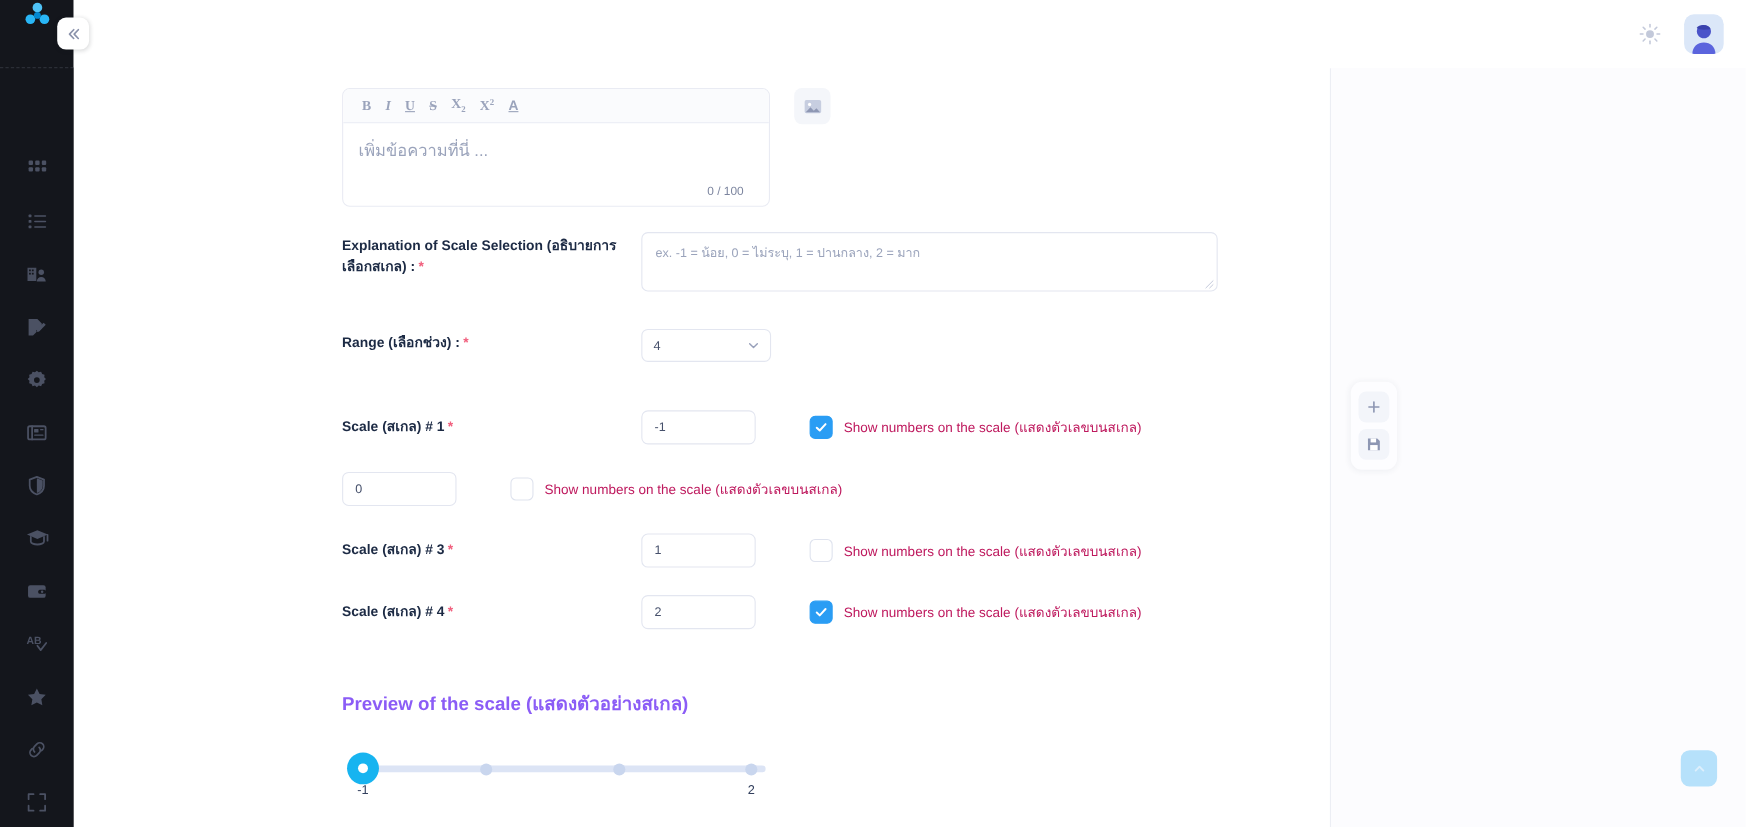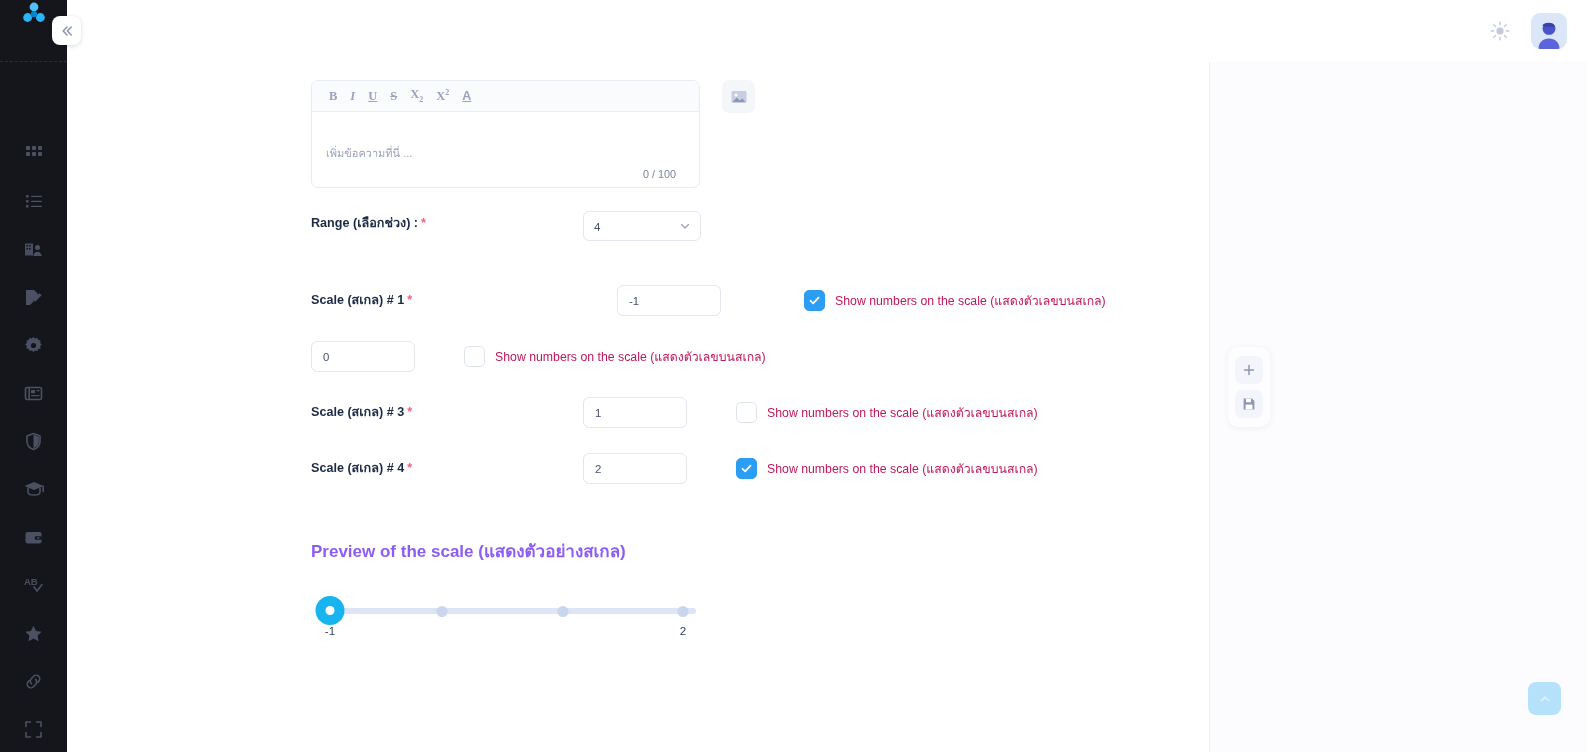--- a/index.html
+++ b/index.html
@@ -126,21 +126,21 @@
     font-family: "Liberation Serif", serif; font-weight: 700;
   }
   .tool.i { font-style: italic; font-family: "Liberation Serif", serif; }
   .tool.u { text-decoration: underline; }
   .tool.s { text-decoration: line-through; }
   .tool.sub sup, .tool.sub sub { font-size: 8px; }
   .tool.a { text-decoration: underline; font-family: "Liberation Sans", sans-serif; }
   .editor-body {
     height: 75px; position: relative; padding: 13px 14px;
   }
-  .editor-ph { font-size: 11px; color: #9aa3bb; margin-top: 19px; }
+  .editor-ph { font-size: 15px; color: #9aa3bb; }
   .editor-count {
     position: absolute; right: 23px; bottom: 7px;
     font-size: 10.8px; color: #7b849e;
   }
   .img-btn {
     width: 33px; height: 33px; border-radius: 7px; background: #f4f6fa;
     display: flex; align-items: center; justify-content: center; cursor: pointer;
   }
 
   
@@ -444,34 +444,48 @@
         <div class="img-btn">
           <svg width="18" height="18" viewBox="0 0 18 18">
             <rect x="1.5" y="3" width="15" height="12" rx="1.6" fill="#c7cee0"></rect>
             <circle cx="6" cy="7" r="1.5" fill="#ffffff"></circle>
             <path d="M2.5 14 l4.3-4.6 3 3.2 2.4-2.2 3.3 3.6 z" fill="#8e97b3"></path>
           </svg>
         </div>
       </div>
     </div>
 
+    <div class="row" style="margin-bottom:34px;">
+      <div class="lbl"><span>Explanation of Scale Selection (อธิบายการเลือกสเกล) :</span><span class="req">*</span></div>
+      <div class="field">
+        <div class="ta">
+          <span>ex. -1 = น้อย, 0 = ไม่ระบุ, 1 = ปานกลาง, 2 = มาก</span>
+          <svg class="ta-grip" viewBox="0 0 10 10">
+              <g stroke="#c2c8da" stroke-width="0.9">
+                <line x1="2" y1="9" x2="9" y2="2"></line>
+                <line x1="5.5" y1="9" x2="9" y2="5.5"></line>
+              </g>
+            </svg>
+        </div>
+      </div>
+    </div>
 
     <div class="row" style="margin-bottom:44px;">
       <div class="lbl"><span>Range (เลือกช่วง) :</span><span class="req">*</span></div>
       <div class="field">
         <div class="select select-narrow">
           <span>4</span>
           <svg class="chev" viewBox="0 0 12 12">
               <polyline points="2.5,4.5 6,8 9.5,4.5" fill="none" stroke="#98a0ba" stroke-width="1.3" stroke-linecap="round" stroke-linejoin="round"></polyline>
             </svg>
         </div>
       </div>
     </div>
 
-    <div class="scale-row" style="margin-bottom:25px;gap:34px;">
+    <div class="scale-row" style="margin-bottom:25px;">
       <div class="lbl"><span>Scale (สเกล) # 1</span><span class="req">*</span></div>
       <div class="num-input" style="margin-right:49px;">
           <span>-1</span>
         </div>
       <div class="cb-row">
         <div class="cb on">
           <svg width="13" height="13" viewBox="0 0 13 13">
               <polyline points="2.5,6.8 5.2,9.4 10.5,3.6" fill="none" stroke="#fff" stroke-width="1.8" stroke-linecap="round" stroke-linejoin="round"></polyline>
             </svg>
         </div>

